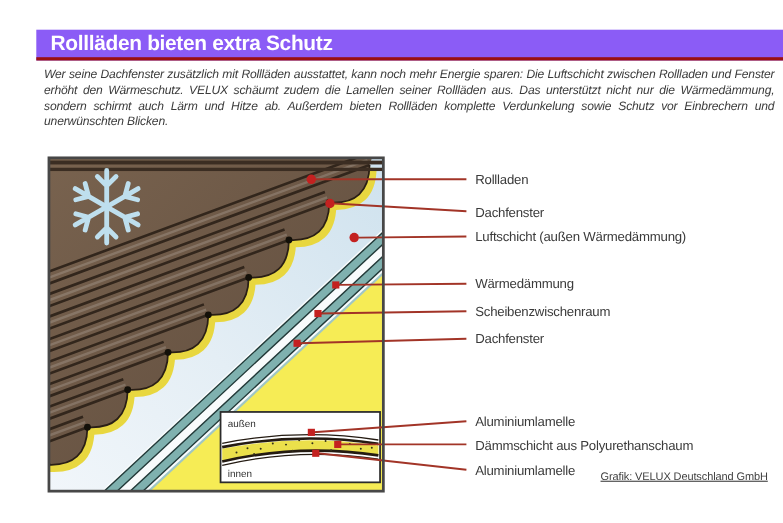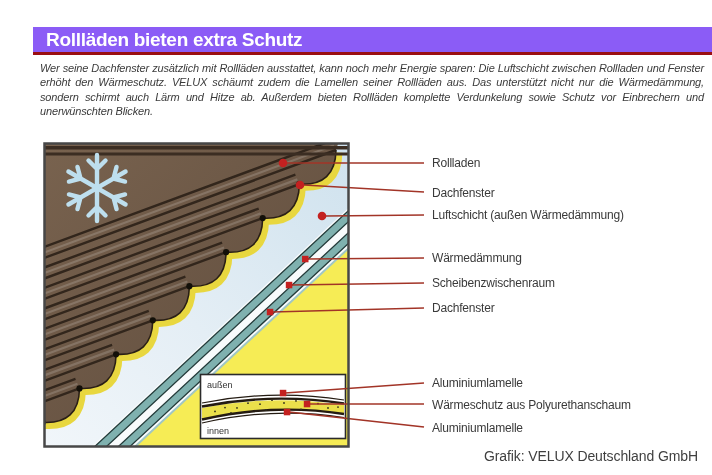--- a/index.html
+++ b/index.html
@@ -20,22 +20,23 @@
     position:absolute;left:40px;top:61px;width:664px;
     font-size:11px;line-height:14.4px;color:#3b3b3b;
     text-align:justify;letter-spacing:-0.15px;font-style:italic;
   }
   .diagram-svg{position:absolute;left:0;top:0;width:712px;height:475px;}
   .callout-label{
     position:absolute;left:432px;font-size:12px;color:#3a3a3a;
     letter-spacing:-0.2px;white-space:nowrap;
   }
   .credit{
-    position:absolute;right:14px;top:448px;font-size:14px;color:#3f3f3f;
+    position:absolute;right:14px;top:428px;font-size:10px;color:#3f3f3f;
     letter-spacing:-0.1px;
+    text-decoration:underline;
   }
 </style>
 </head>
 <body>
 
 <div class="page">
 
   <div class="title-bar">
     <span class="title">Rollläden bieten extra Schutz</span>
   </div>
@@ -179,17 +180,17 @@
     <rect x="44.5" y="143.5" width="304" height="303" fill="none" stroke="#474747" stroke-width="2.5"></rect>
   </svg>
 
   <div class="callout-label" style="top:156px">Rollladen</div>
   <div class="callout-label" style="top:186px">Dachfenster</div>
   <div class="callout-label" style="top:208px">Luftschicht (außen Wärmedämmung)</div>
   <div class="callout-label" style="top:251px">Wärmedämmung</div>
   <div class="callout-label" style="top:276px">Scheibenzwischenraum</div>
   <div class="callout-label" style="top:301px">Dachfenster</div>
   <div class="callout-label" style="top:376px">Aluminiumlamelle</div>
-  <div class="callout-label" style="top:398px">Wärmeschutz aus Polyurethanschaum</div>
+  <div class="callout-label" style="top:398px">Dämmschicht aus Polyurethanschaum</div>
   <div class="callout-label" style="top:421px">Aluminiumlamelle</div>
 
   <div class="credit">Grafik: VELUX Deutschland GmbH</div>
 </div>
 
 </body></html>

